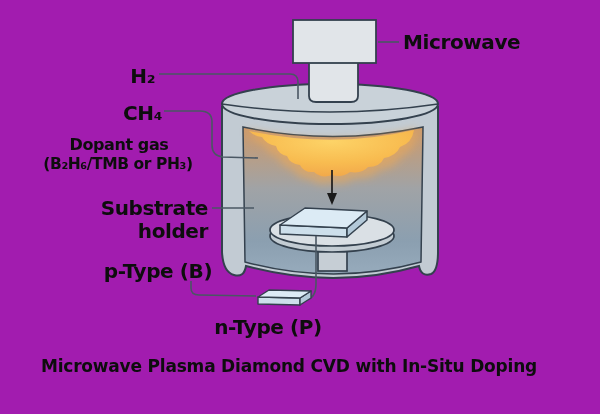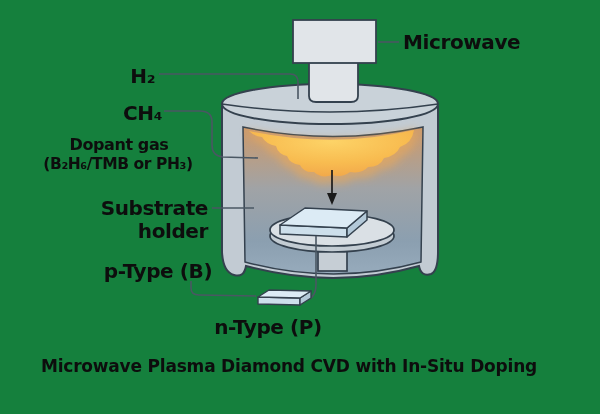--- a/index.html
+++ b/index.html
@@ -1,16 +1,16 @@
 <!DOCTYPE html>
 <html><head>
 <meta charset="utf-8">
 <style>
   html,body{margin:0;padding:0;background:#ffffff;}
-  .stage{position:relative;width:600px;height:414px;background:#15803d;overflow:hidden;
+  .stage{position:relative;width:600px;height:414px;background:#a21caf;overflow:hidden;
          font-family:"DejaVu Sans", sans-serif;}
   svg{display:block;}
   .lbl{font-family:"DejaVu Sans", sans-serif;font-weight:bold;fill:#0d0d0d;letter-spacing:-0.4px;}
   .lbl-lg{font-size:20px;}
   .lbl-md{font-size:16px;}
   .lbl-sm{font-size:15.5px;}
   .caption{font-size:17px;letter-spacing:-0.2px;}
   .outline{stroke:#34414e;}
   .ptr{stroke:#4a5763;stroke-width:1.6;fill:none;}
 </style>

